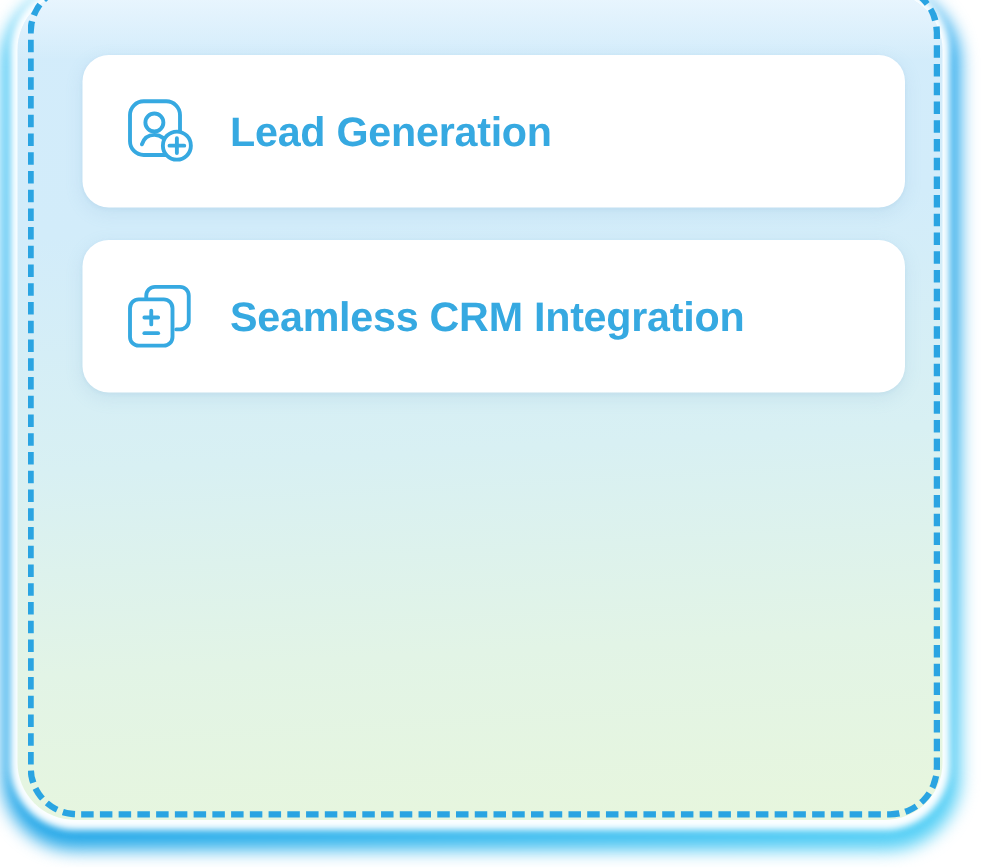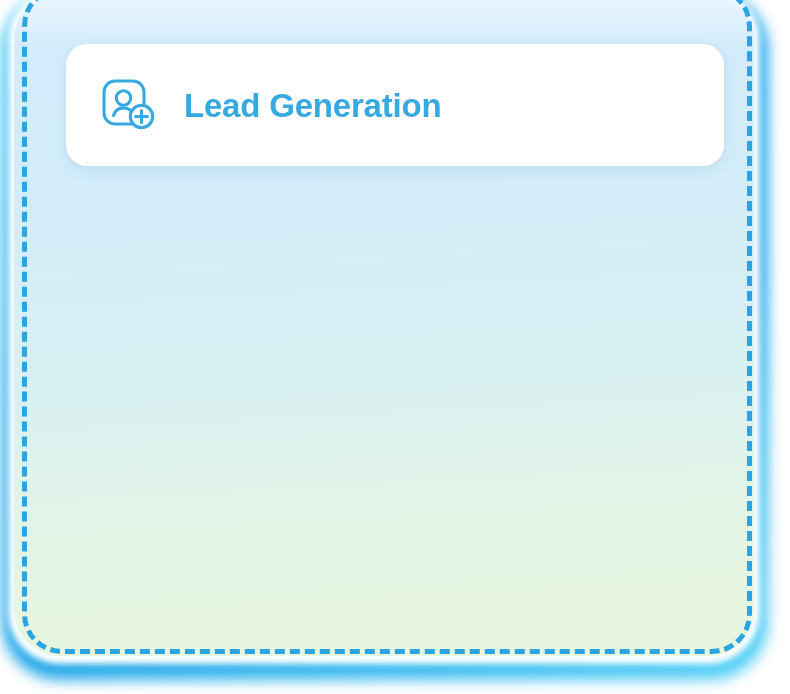--- a/index.html
+++ b/index.html
@@ -156,20 +156,31 @@
             <circle cx="26.5" cy="24" r="7.2"></circle>
             <path d="M16.5 41.5c1.6-5 5.6-7.6 10-7.6 2.5 0 4.9.8 6.9 2.4"></path>
             <circle cx="44.5" cy="42.5" r="11.2" fill="#ffffff"></circle>
             <path d="M44.5 36.6v11.8M38.6 42.5h11.8"></path>
           </svg>
         </div>
         <div class="feature-label">Lead Generation</div>
       </div>
 
 
+      <div class="feature-card">
+        <div class="icon-slot">
+          <svg width="62" height="62" viewBox="0 0 62 62" fill="none" stroke="#36a9e1" stroke-width="3.1" stroke-linecap="round" stroke-linejoin="round">
+            <path d="M20 17.5v-3a7 7 0 0 1 7-7h20a7 7 0 0 1 7 7v20a7 7 0 0 1-7 7h-3"></path>
+            <rect x="7" y="17.5" width="34" height="37" rx="7" fill="#ffffff"></rect>
+            <path d="M24 26.5v11M18.5 32h11"></path>
+            <path d="M18.5 44.5h11"></path>
+          </svg>
+        </div>
+        <div class="feature-label">Seamless CRM Integration</div>
+      </div>
 
 
     </div>
 
   </div>
 
   <div class="dashed-outline"></div>
 
 </div>
 

